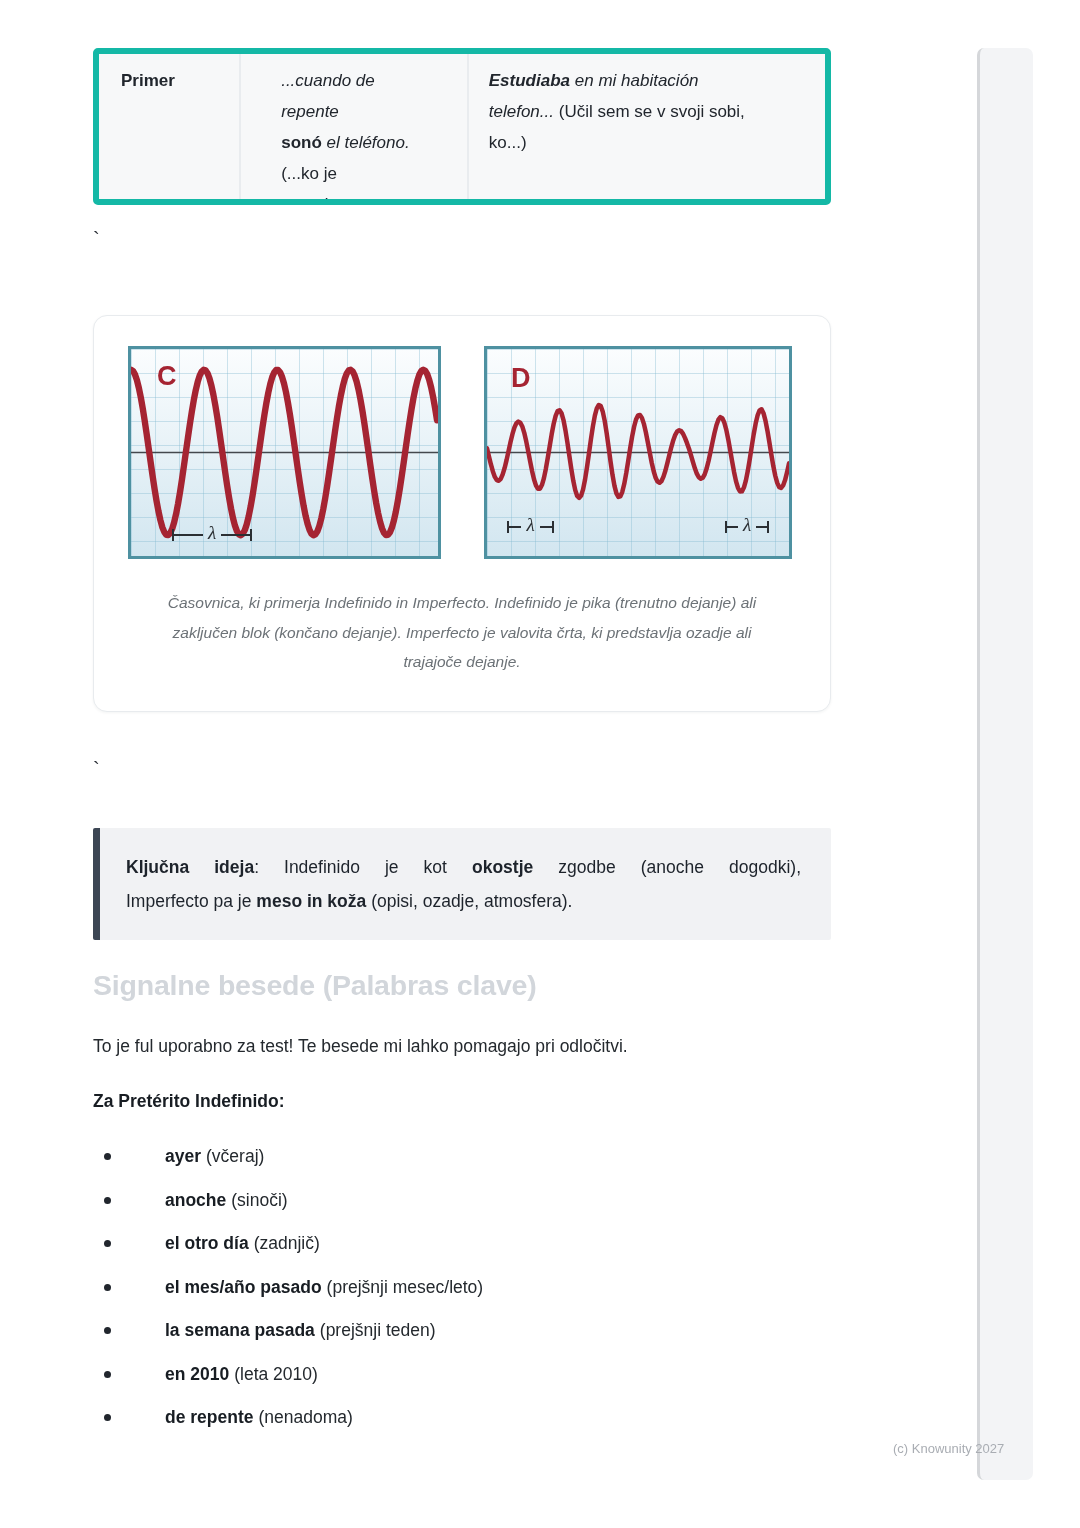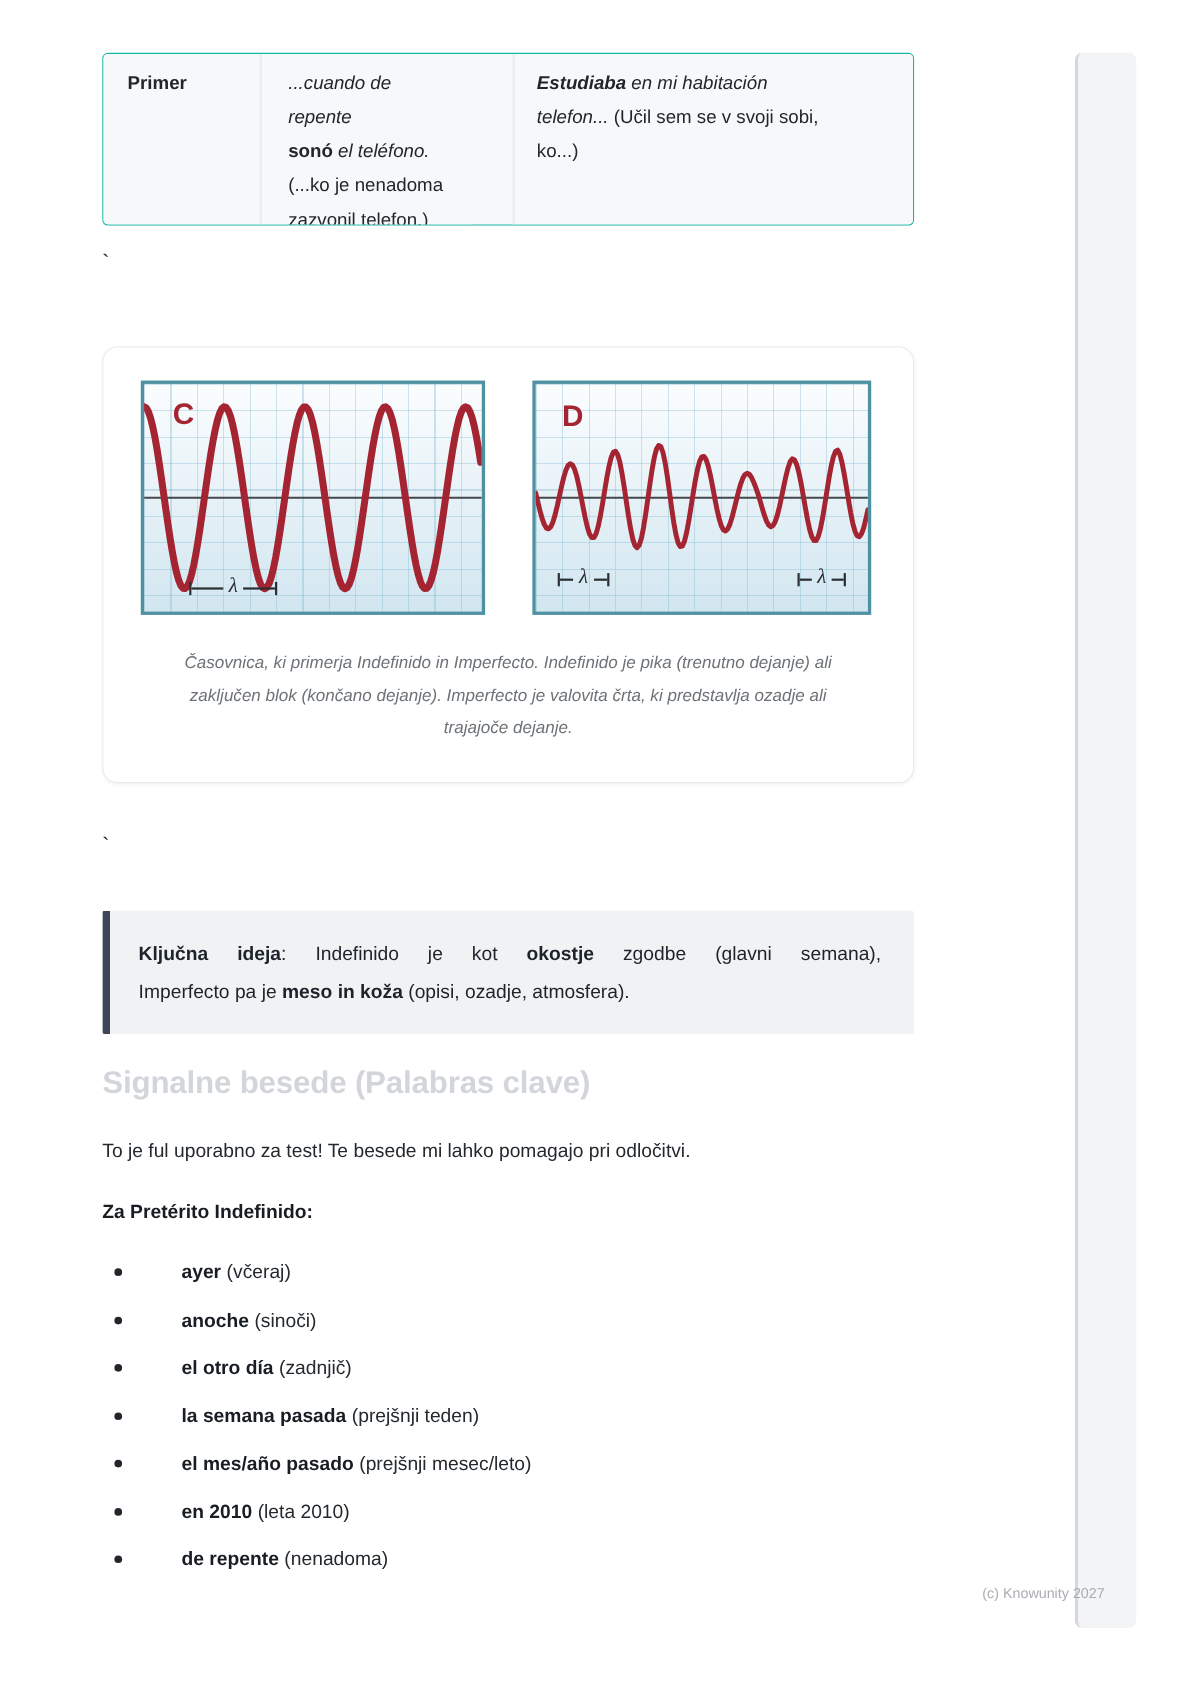--- a/index.html
+++ b/index.html
@@ -7,25 +7,25 @@
   body {
     width:1080px; height:1528px; position:relative; overflow:hidden;
     background:#ffffff; color:#21262d;
     font-family:"Liberation Sans", sans-serif;
   }
 
   
   .ex-table {
     position:absolute; left:93px; top:48px; width:738px; height:157px;
     display:flex; background:#f7f8f9;
-    border:1px solid #14b8a6; border-radius:5px; overflow:hidden;
+    border:6px solid #14b8a6; border-radius:5px; overflow:hidden;
   }
   .tcell { padding:11px 18px 0 22px; font-size:17px; line-height:31px; background:#f7f8f9; }
   .tcol1 { width:142px; font-weight:bold; }
-  .tcol2 { width:194px; border-left:2px solid #e9ecef; padding-left:24px; }
+  .tcol2 { width:194px; border-left:2px solid #e9ecef; padding-left:40px; }
   .tcol3 { width:364px; border-left:2px solid #e9ecef; padding-left:20px;margin-left:36px; }
 
   .stray { position:absolute; left:93px; font-size:20px; color:#2a2f36; }
   .stray-1 { top:228px; }
   .stray-2 { top:758px; }
 
   
   .figure-card {
     position:absolute; left:93px; top:315px; width:738px; height:397px;
     background:#ffffff; border:1px solid #e8ebee; border-radius:14px;
@@ -154,33 +154,33 @@
   </div>
 
   <div class="figure-caption">
     <span>Časovnica, ki primerja Indefinido in Imperfecto. Indefinido je pika (trenutno dejanje) ali zaključen blok (končano dejanje). Imperfecto je valovita črta, ki predstavlja ozadje ali trajajoče dejanje.</span>
   </div>
 </div>
 
 <div class="stray stray-2">`</div>
 
 <div class="key-idea">
-  <span class="bq-l1"><span style="font-weight: bold;">Ključna ideja</span><span>: Indefinido je kot </span><span style="font-weight: bold;">okostje</span><span> zgodbe (glavni semana),</span></span>
+  <span class="bq-l1"><span style="font-weight: bold;">Ključna ideja</span><span>: Indefinido je kot </span><span style="font-weight: bold;">okostje</span><span> zgodbe (anoche dogodki),</span></span>
   <span class="bq-l2"><span>Imperfecto pa je </span><span style="font-weight: bold;">meso in koža</span><span> (opisi, ozadje, atmosfera).</span></span>
 </div>
 
 <h2 class="section-heading">Signalne besede (Palabras clave)</h2>
 <p class="intro-par">To je ful uporabno za test! Te besede mi lahko pomagajo pri odločitvi.</p>
 <p class="list-heading">Za Pretérito Indefinido:</p>
 
 <ul class="signal-list">
   <li><span class="dot"></span><span class="term">ayer</span><span class="note">(včeraj)</span></li>
   <li><span class="dot"></span><span class="term">anoche</span><span class="note">(sinoči)</span></li>
   <li><span class="dot"></span><span class="term">el otro día</span><span class="note">(zadnjič)</span></li>
+  <li><span class="dot"></span><span class="term">el mes/año pasado</span><span class="note">(prejšnji mesec/leto)</span></li>
   <li><span class="dot"></span><span class="term">la semana pasada</span><span class="note">(prejšnji teden)</span></li>
-  <li><span class="dot"></span><span class="term">el mes/año pasado</span><span class="note">(prejšnji mesec/leto)</span></li>
   <li><span class="dot"></span><span class="term">en 2010</span><span class="note">(leta 2010)</span></li>
   <li><span class="dot"></span><span class="term">de repente</span><span class="note">(nenadoma)</span></li>
 </ul>
 
 <div class="next-page-edge"></div>
 
 <div class="footer-copy">(c) Knowunity 2027</div>
 
 </body></html>

